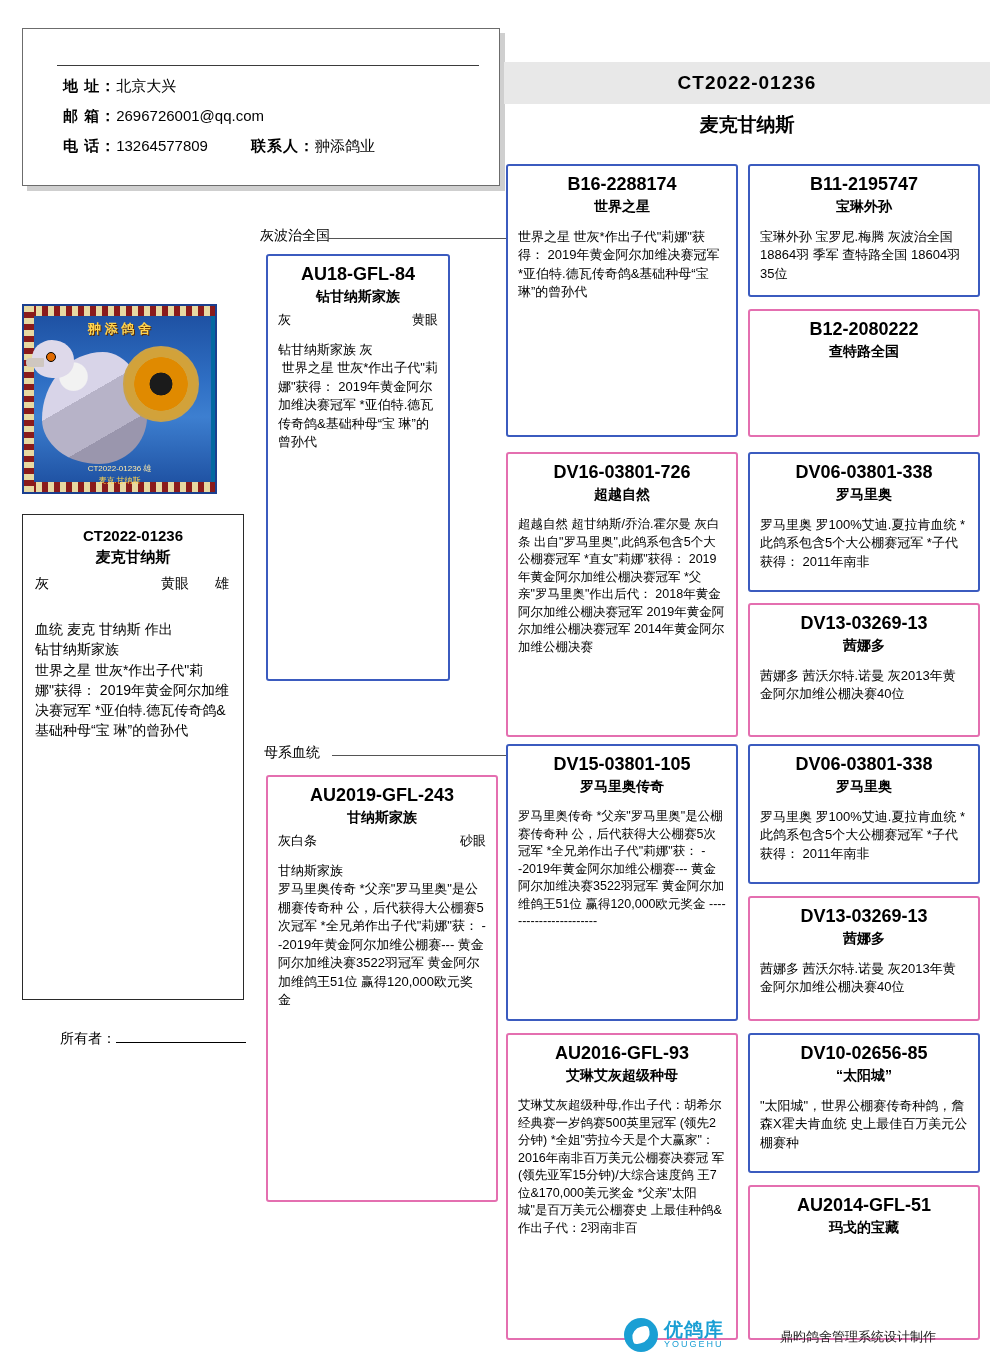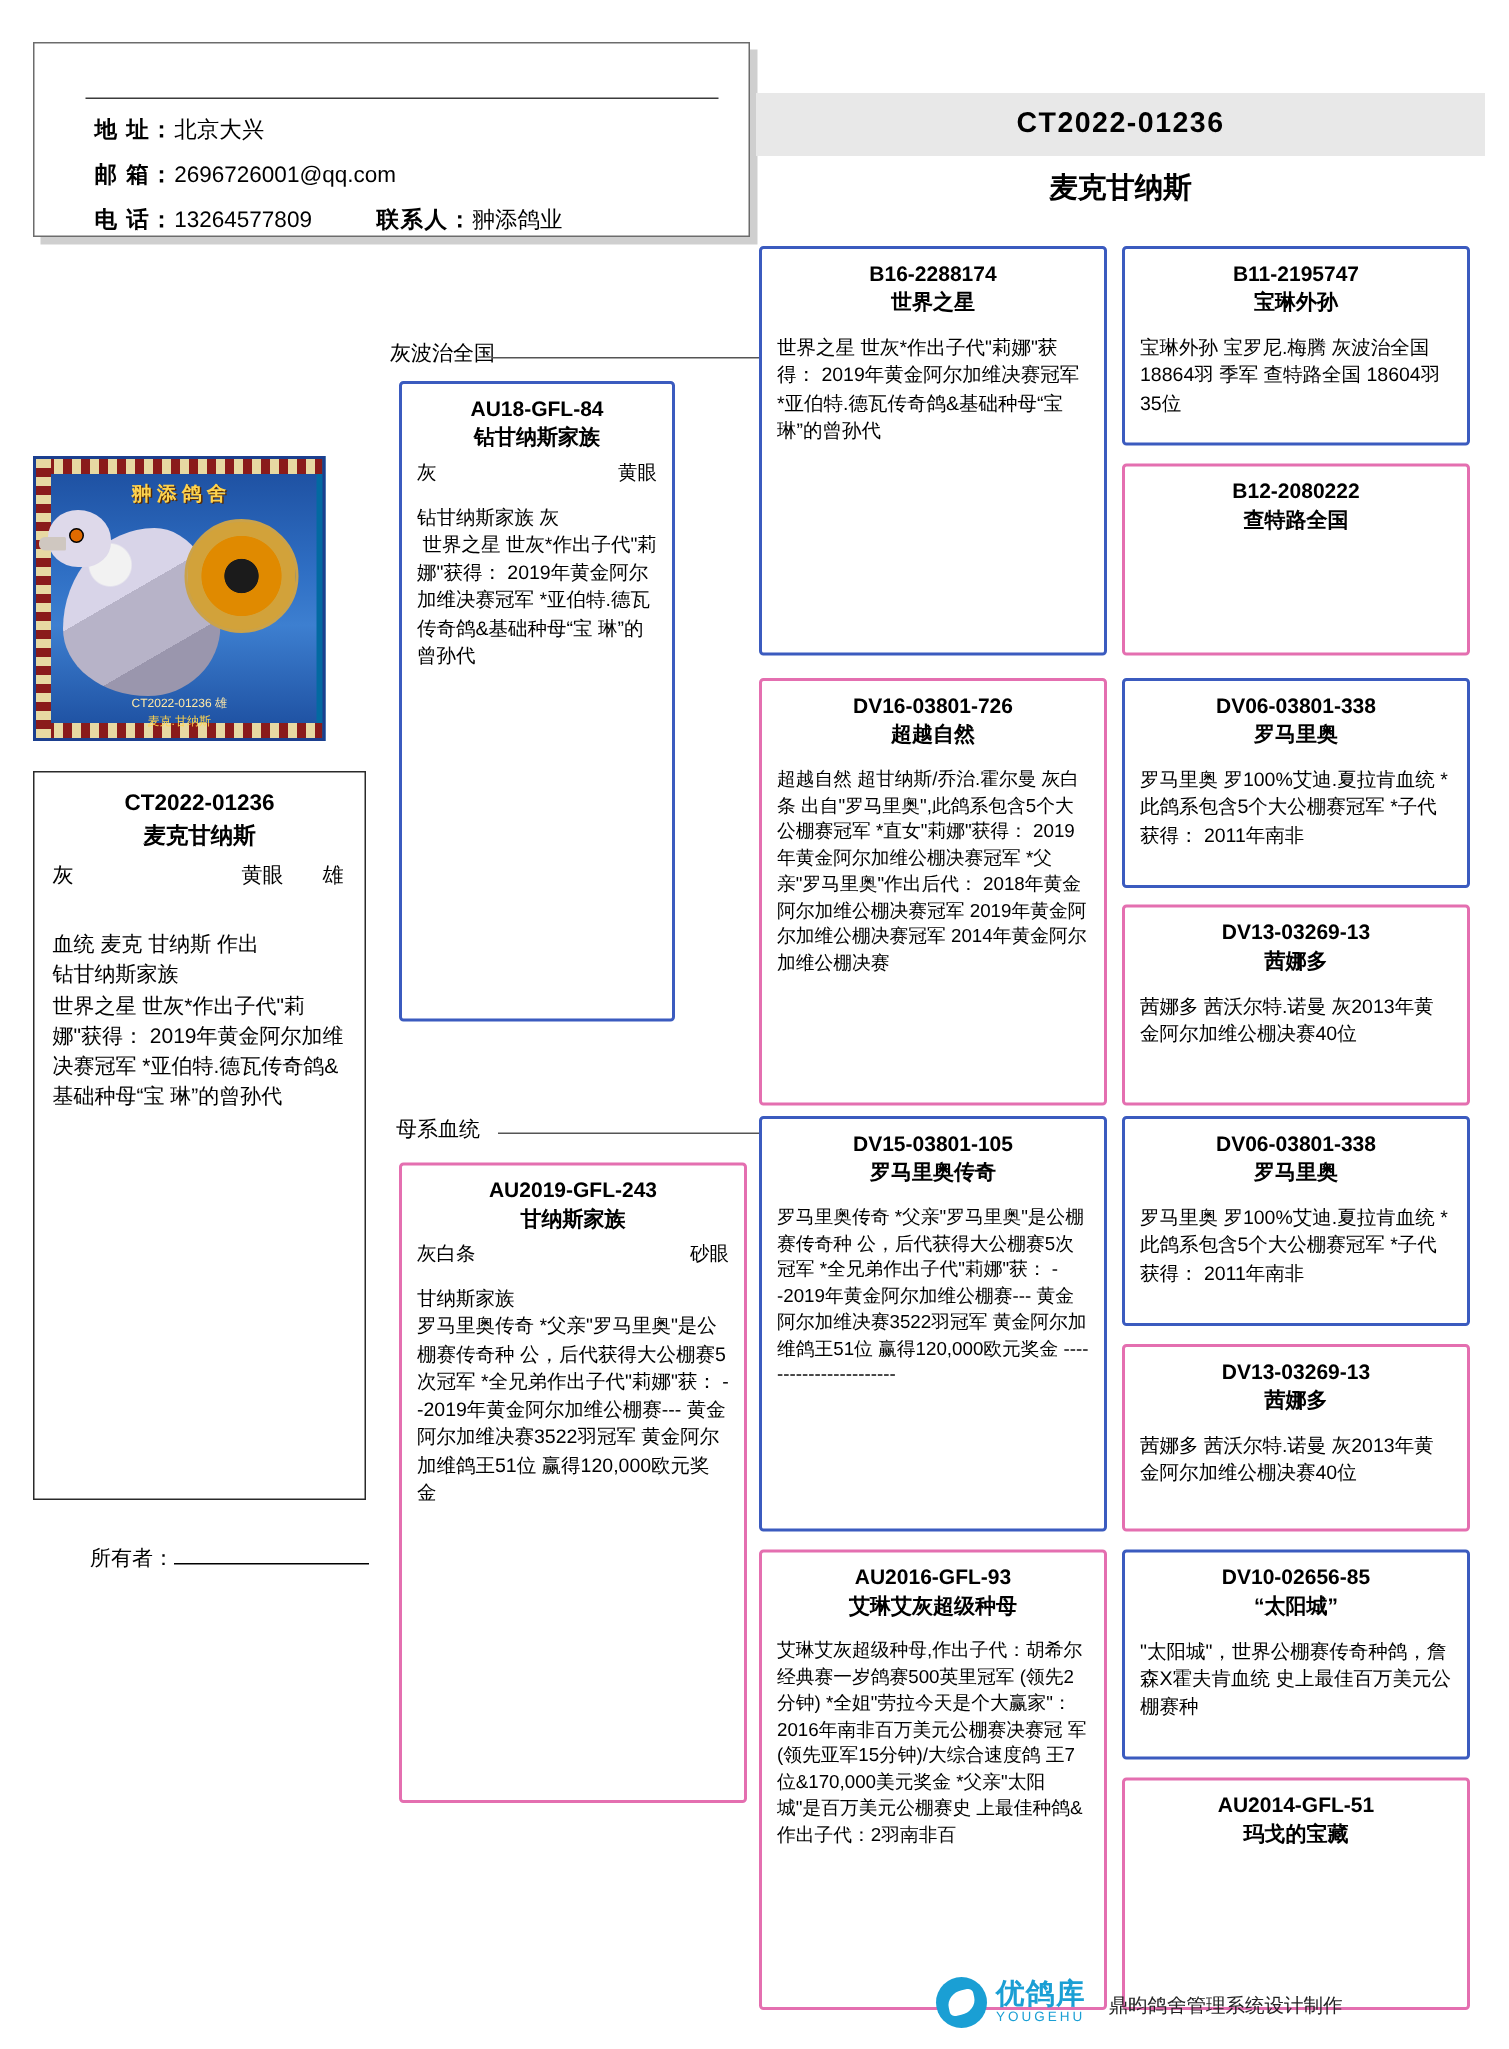--- a/index.html
+++ b/index.html
@@ -8,21 +8,21 @@
     background:#ffffff;
     font-family:"Liberation Sans","DejaVu Sans",sans-serif;
     color:#000;
     position:relative;
     overflow:hidden;
   }
   .box{position:absolute;box-sizing:border-box;}
 
   
   #contact{
-    left:22px;top:28px;width:478px;height:130px;
+    left:22px;top:28px;width:478px;height:158px;
     border:1px solid #6c6c6c;background:#fff;
     box-shadow:5px 5px 0 #cfcfcf;
   }
   #contact .line{
     position:absolute;left:34px;right:20px;top:36px;
     border-top:1px solid #3b3b3b;
   }
   .crow{position:absolute;left:40px;font-size:15px;}
   .clabel{font-weight:bold;letter-spacing:1px;}
   .cval{font-weight:normal;}
@@ -90,21 +90,21 @@
   #hdr .t{font-size:19px;font-weight:bold;letter-spacing:1px;}
   #hdrname{left:504px;top:112px;width:486px;text-align:center;font-size:19px;font-weight:bold;}
 
   
   .card{
     position:absolute;box-sizing:border-box;background:#fff;
     border:2px solid #3b5bbf;border-radius:3px;
     padding:8px 10px;overflow:hidden;
   }
   .card.pink{border-color:#e46fb0;}
-  .card .cid{text-align:center;font-weight:bold;font-size:14px;}
+  .card .cid{text-align:center;font-weight:bold;font-size:18px;}
   .card .cname{text-align:center;font-weight:bold;font-size:14px;margin-top:3px;}
   .card .crowattrs{display:flex;justify-content:space-between;font-size:13px;margin-top:5px;}
   .card .cdesc{font-size:13px;line-height:1.42;margin-top:12px;white-space:pre-wrap;}
   .card .cdesc.small{font-size:12.5px;line-height:1.4;}
 
   
   #g1-sire{left:266px;top:254px;width:184px;height:427px;}
   #g1-dam{left:266px;top:775px;width:232px;height:427px;border-color:#e46fb0;}
 
   
@@ -125,21 +125,21 @@
 
   
   #footer{position:absolute;left:0;right:0;bottom:8px;height:44px;}
   #logo{position:absolute;left:624px;top:4px;display:flex;align-items:center;gap:6px;}
   #logo .mark{width:34px;height:34px;border-radius:50%;background:#1a9fd4;position:relative;}
   #logo .mark:after{content:"";position:absolute;left:8px;top:9px;width:18px;height:16px;background:#fff;
      border-radius:60% 20% 60% 20%;transform:rotate(-12deg);}
   #logo .txt{line-height:1.05;}
   #logo .txt .cn{font-size:19px;font-weight:bold;color:#1a9fd4;letter-spacing:1px;}
   #logo .txt .en{font-size:9px;color:#1a9fd4;letter-spacing:2px;}
-  #footnote{position:absolute;left:739px;top:14px;font-size:13px;color:#222;}
+  #footnote{position:absolute;left:780px;top:14px;font-size:13px;color:#222;}
 </style>
 </head>
 <body>
 
 <div class="box" id="contact">
   <div class="line"></div>
   <div class="crow" id="crow1">
     <span class="clabel">地 址：</span><span class="cval">北京大兴</span>
   </div>
   <div class="crow" id="crow2">

